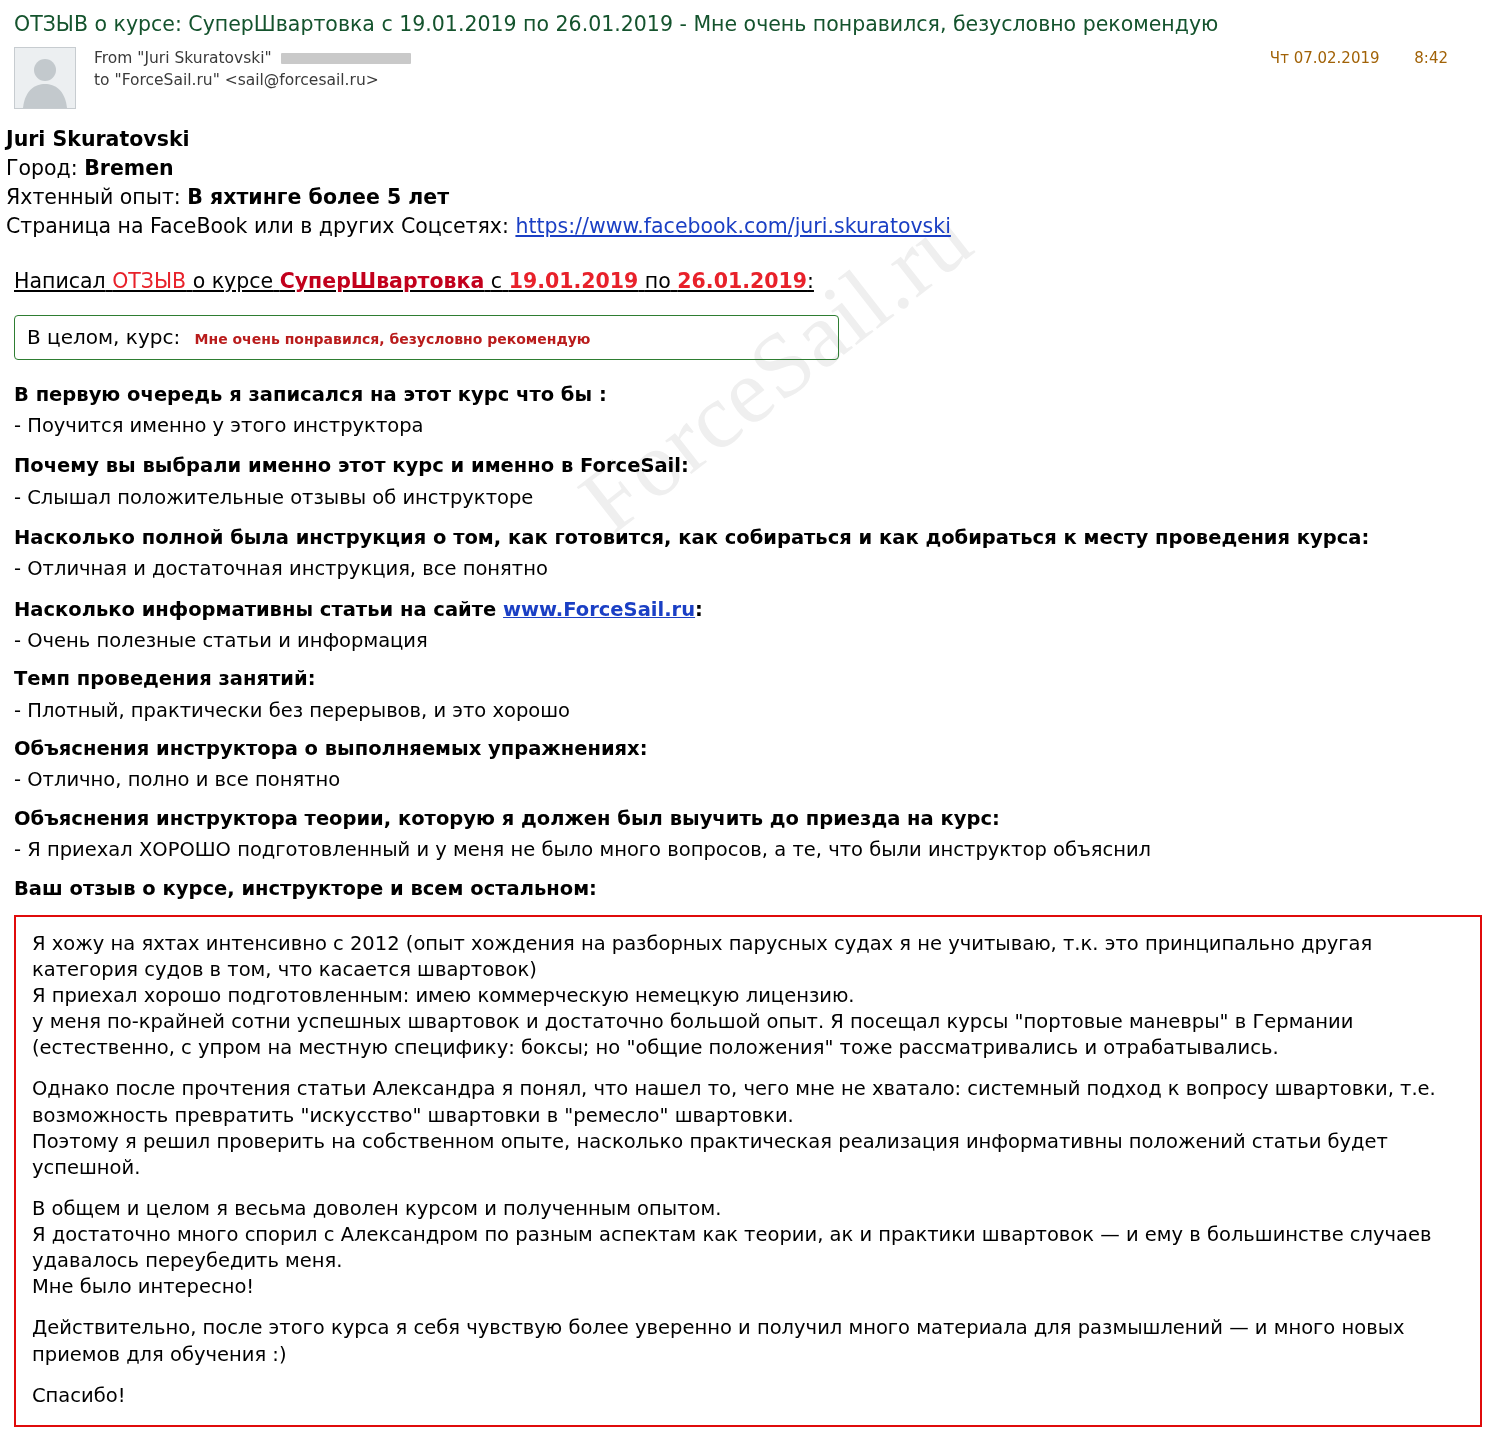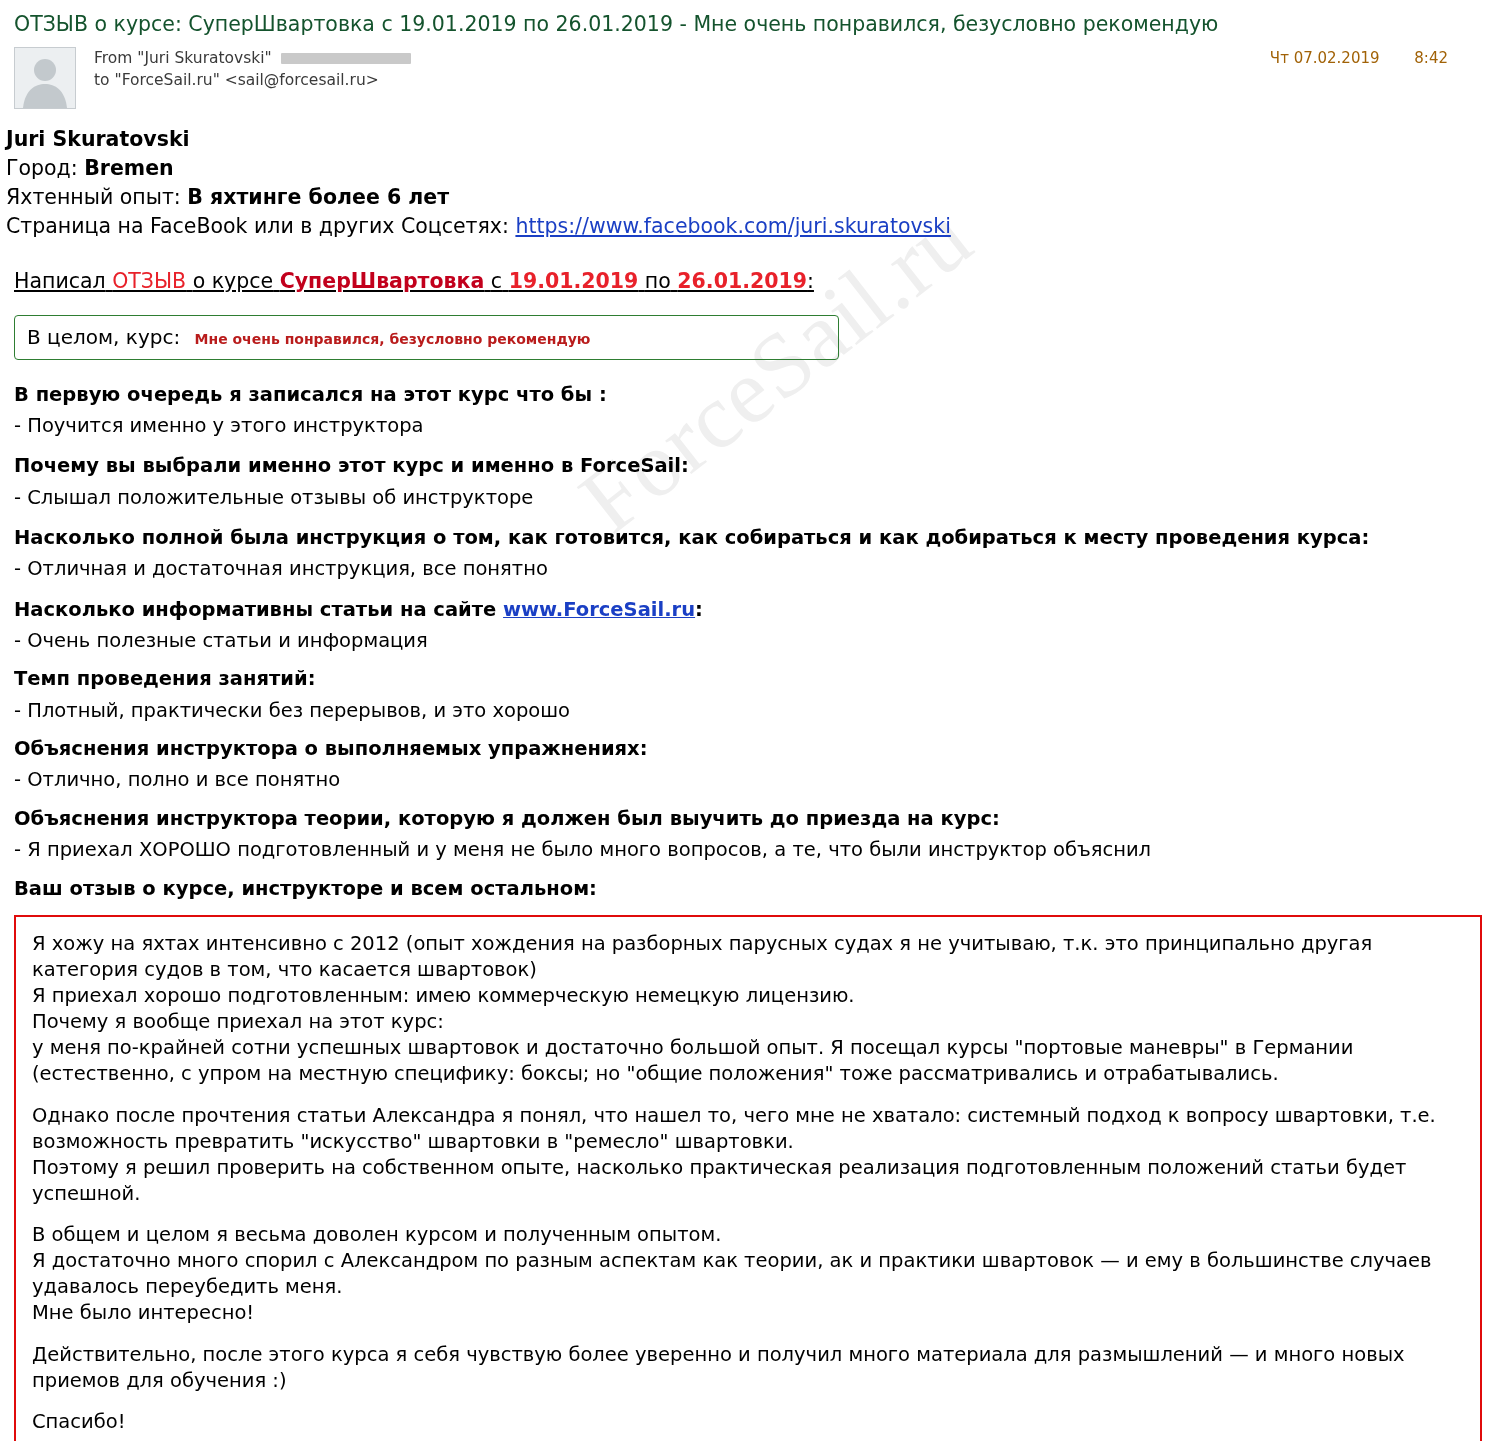--- a/index.html
+++ b/index.html
@@ -208,21 +208,21 @@
     </div>
 
     <div class="profile">
       <div class="name">Juri Skuratovski</div>
       <div>
         <span>Город:</span>
         <b>Bremen</b>
       </div>
       <div>
         <span>Яхтенный опыт:</span>
-        <b>В яхтинге более 6 лет</b>
+        <b>В яхтинге более 5 лет</b>
       </div>
       <div>
         <span>Страница на FaceBook или в других Соцсетях:</span>
         <a class="fb" href="#">https://www.facebook.com/juri.skuratovski</a>
       </div>
     </div>
 
     <div class="wrote-line">
       <span>Написал</span>
       <span class="red">ОТЗЫВ</span>
@@ -263,24 +263,23 @@
 
       <div class="q tight">Объяснения инструктора теории, которую я должен был выучить до приезда на курс:</div>
       <div class="a">- Я приехал ХОРОШО подготовленный и у меня не было много вопросов, а те, что были инструктор объяснил</div>
 
       <div class="q tight">Ваш отзыв о курсе, инструкторе и всем остальном:</div>
     </div>
 
     <div class="review-box">
       <p>Я хожу на яхтах интенсивно с 2012 (опыт хождения на разборных парусных судах я не учитываю, т.к. это принципально другая категория судов в том, что касается швартовок)</p>
       <p>Я приехал хорошо подготовленным: имею коммерческую немецкую лицензию.</p>
-      <p>Почему я вообще приехал на этот курс:</p>
       <p>у меня по-крайней сотни успешных швартовок и достаточно большой опыт. Я посещал курсы "портовые маневры" в Германии (естественно, с упром на местную специфику: боксы; но "общие положения" тоже рассматривались и отрабатывались.</p>
       <p class="gap">Однако после прочтения статьи Александра я понял, что нашел то, чего мне не хватало: системный подход к вопросу швартовки, т.е. возможность превратить "искусство" швартовки в "ремесло" швартовки.</p>
-      <p>Поэтому я решил проверить на собственном опыте, насколько практическая реализация подготовленным положений статьи будет успешной.</p>
+      <p>Поэтому я решил проверить на собственном опыте, насколько практическая реализация информативны положений статьи будет успешной.</p>
       <p class="gap">В общем и целом я весьма доволен курсом и полученным опытом.</p>
       <p>Я достаточно много спорил с Александром по разным аспектам как теории, ак и практики швартовок — и ему в большинстве случаев удавалось переубедить меня.</p>
       <p>Мне было интересно!</p>
       <p class="gap">Действительно, после этого курса я себя чувствую более уверенно и получил много материала для размышлений — и много новых приемов для обучения :)</p>
       <p class="gap">Спасибо!</p>
     </div>
 
   </div>
 </div>
 

